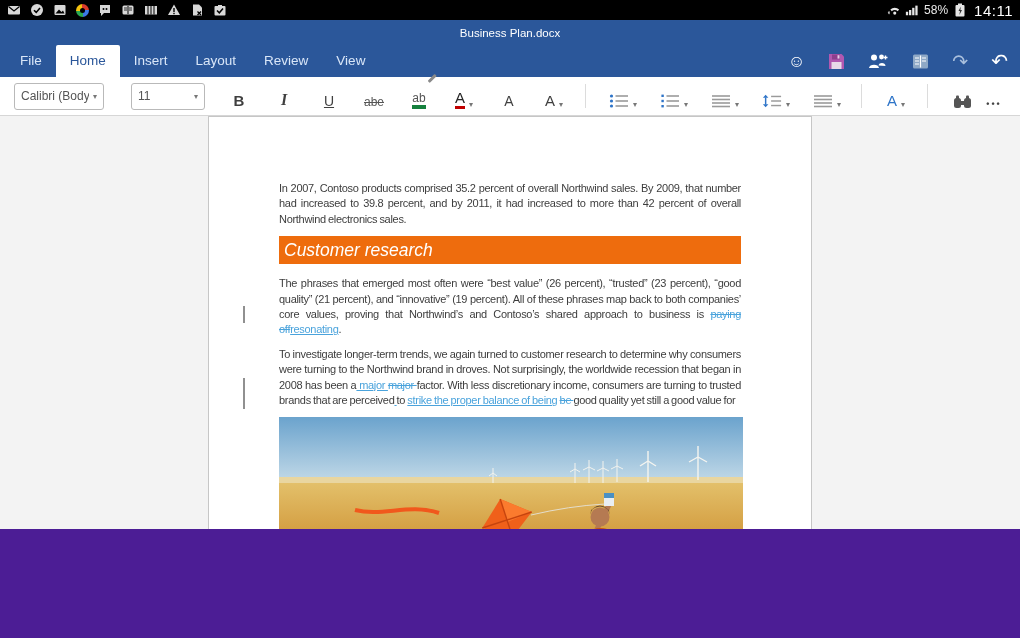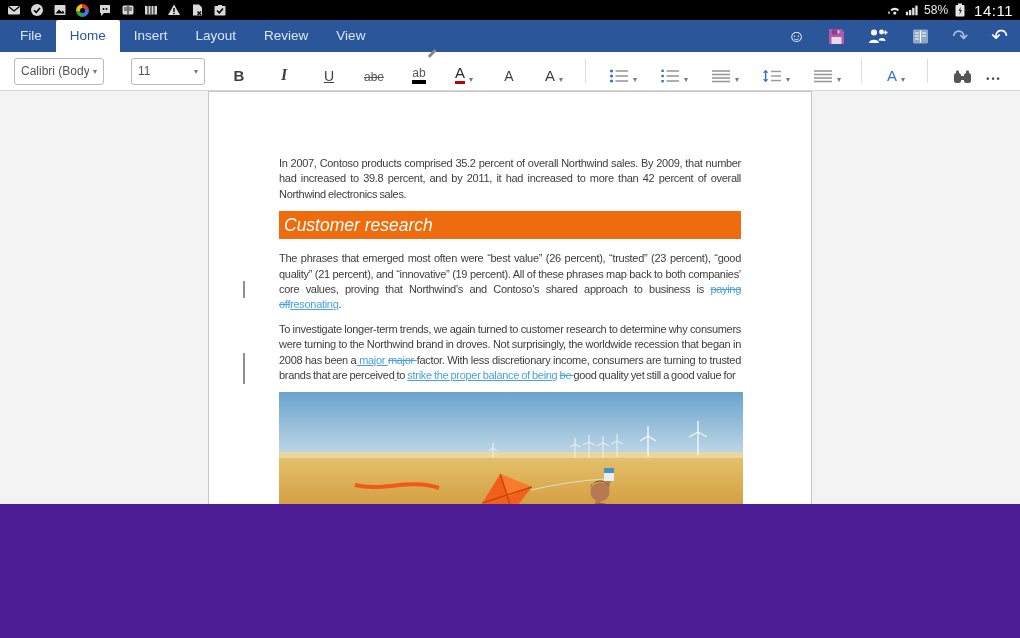--- a/index.html
+++ b/index.html
@@ -36,21 +36,21 @@
   .dd-font { width:90px; }
   .dd-size { width:74px; margin-left:27px; }
   .dd-label { flex:1; white-space:nowrap; overflow:hidden; }
   .caret { color:#777; font-size:8px; margin-left:4px; }
   .tbtn { display:flex; align-items:flex-end; justify-content:center; min-width:22px; height:26px;
     margin-left:23px; position:relative; cursor:default; }
   .bold-g { font-weight:bold; font-size:15px; color:#3f3f3f; }
   .ital-g { font-family:"Liberation Serif", serif; font-style:italic; font-weight:bold; font-size:16px; color:#3f3f3f; }
   .undl-g { font-size:14px; color:#3f3f3f; text-decoration:underline; }
   .strk-g { font-size:12px; color:#555; text-decoration:line-through; }
-  .hl-wrap { font-size:12px; color:#555; border-bottom:4px solid #000000; padding-bottom:0; position:relative; }
+  .hl-wrap { font-size:12px; color:#555; border-bottom:4px solid #15803d; padding-bottom:0; position:relative; }
   .hl-pen { position:absolute; right:-7px; top:-6px; width:10px; height:2.5px; background:#8a8a8a; transform:rotate(-45deg); border-radius:1px; }
   .fc-g { font-size:15px; color:#262626; border-bottom:3px solid #c00000; line-height:1; padding-bottom:1px; }
   .cf-g { font-size:14px; color:#3f3f3f; position:relative; }
   .fs-g { font-size:15px; color:#3f3f3f; }
   .fx-g { font-size:15px; color:#2e74c8; position:relative; }
   .sep { width:1px; height:24px; background:#dcdcdc; margin-left:20px; }
   .licon { width:20px; height:16px; display:block; }
   .spacer { flex:1; }
   .ellipsis { font-size:9px; letter-spacing:2px; color:#444; font-weight:bold; margin-right:2px; }
   
@@ -144,20 +144,23 @@
       <span class="sb-pct">58%</span>
       <svg class="sbi" viewBox="0 0 12 14">
           <rect x="4" y="0.5" width="4" height="1.5" fill="#e6e6e6"></rect>
           <rect x="1.5" y="2" width="9" height="11.5" rx="1" fill="#e6e6e6"></rect>
           <path d="M6.8 3.5 L4.5 8 H6 L5.4 12 L8 7 H6.4 Z" fill="#333"></path>
         </svg>
       <span class="sb-time">14:11</span>
     </div>
   </div>
 
+  <div class="titlebar">
+    <span>Business Plan.docx</span>
+  </div>
 
   <div class="tabrow">
     <div class="tab">File</div>
     <div class="tab active">Home</div>
     <div class="tab">Insert</div>
     <div class="tab">Layout</div>
     <div class="tab">Review</div>
     <div class="tab">View</div>
     <div class="ribbon-icons">
       <span class="smiley">☺</span>

